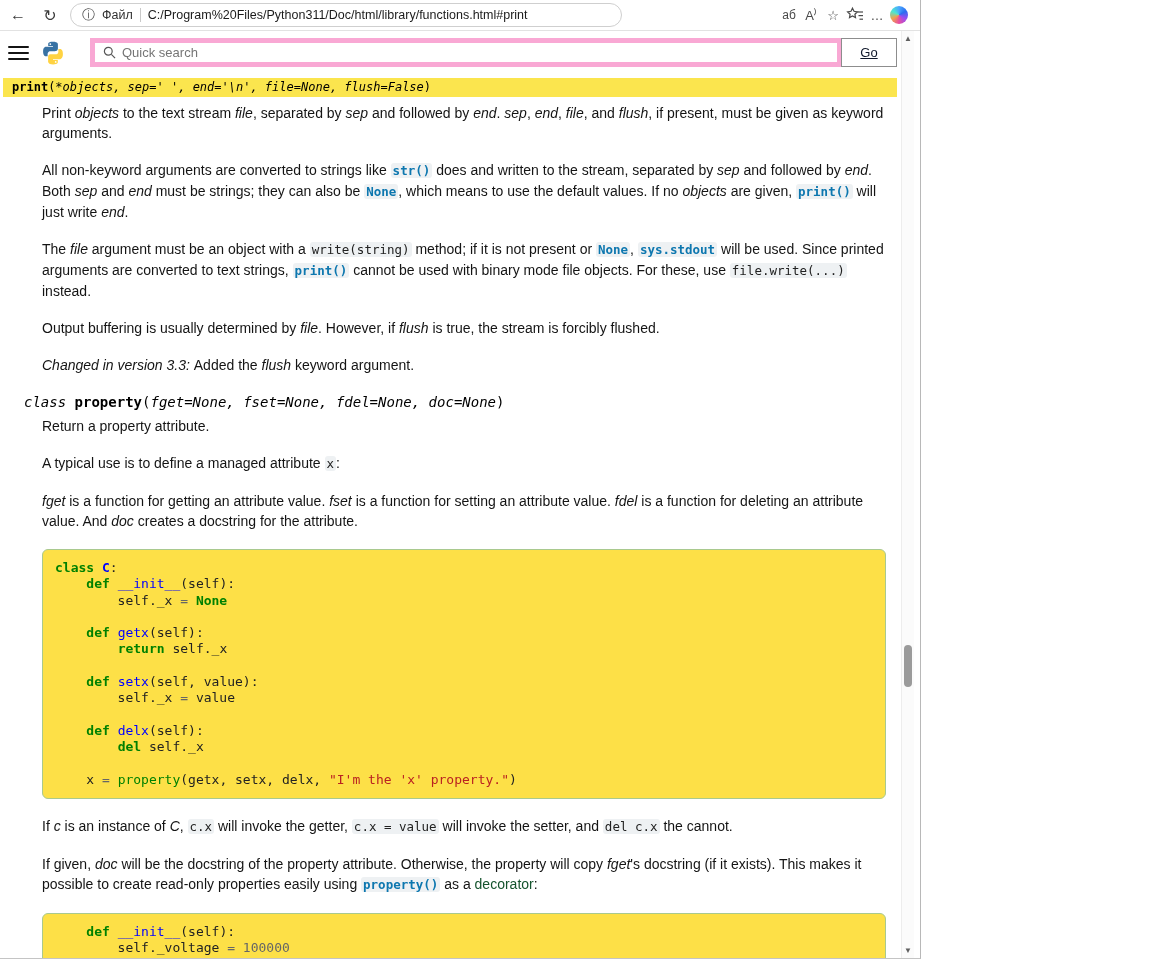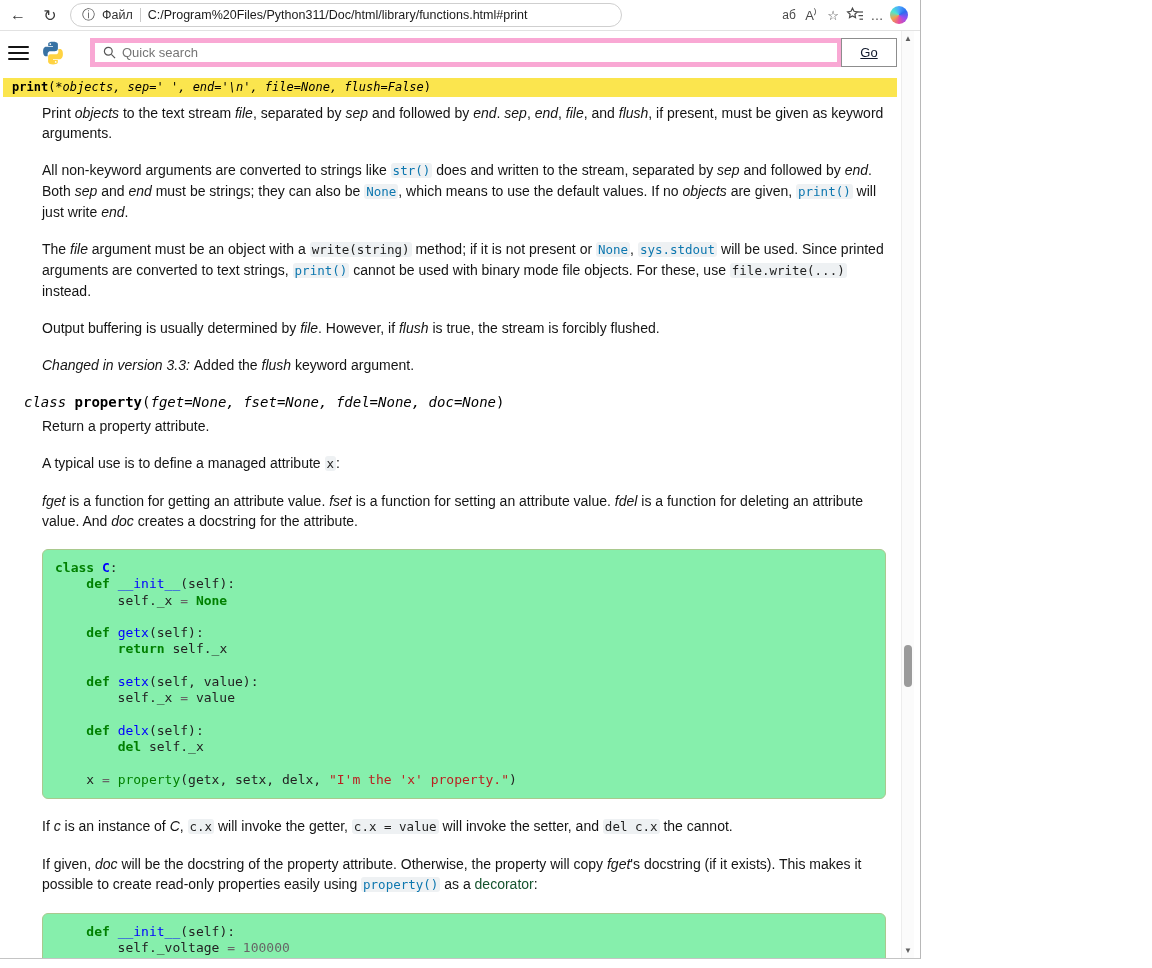--- a/index.html
+++ b/index.html
@@ -49,24 +49,24 @@
   .dt-plain { margin:19px 0 6px 24px; font-family:"DejaVu Sans Mono",monospace; font-size:14px; color:#000; }
   dd { display:block; margin:0 14px 0 42px; }
   dd p { font-size:14px; line-height:20px; color:#141414; margin:17px 0; }
   dd p.first { margin-top:6px; }
 
   .seg-b { font-weight:bold; }
   .seg-em { font-style:italic; }
   .seg-code, .seg-codelink { font-family:"DejaVu Sans Mono",monospace; font-size:12.5px;
     background:#eef1f3; padding:0 2px; border-radius:3px; }
   .seg-code { color:#222; }
-  .seg-codelink { color:#0d77af; cursor:pointer; }
+  .seg-codelink { color:#0d77af; cursor:pointer;font-weight:bold; }
   .seg-link { color:#14532d; cursor:pointer; }
 
-  .codeblock { margin:18px 0 17px 0; border:1px solid #a9c98e; border-radius:6px; background:#86efac;
+  .codeblock { margin:18px 0 17px 0; border:1px solid #a9c98e; border-radius:6px; background:#fde047;
     padding:10px 12px; font-family:"DejaVu Sans Mono",monospace; font-size:13px; color:#222; overflow:hidden; }
   .code-line { white-space:pre; line-height:16.3px; min-height:16.3px; }
   .seg-k  { color:#008000; font-weight:bold; }
   .seg-nc { color:#0000ff; font-weight:bold; }
   .seg-nf { color:#0000ff; }
   .seg-kc { color:#008000; font-weight:bold; }
   .seg-nb { color:#008000; }
   .seg-s  { color:#ba2121; }
   .seg-mi { color:#666666; }
   .seg-o  { color:#666666; }

